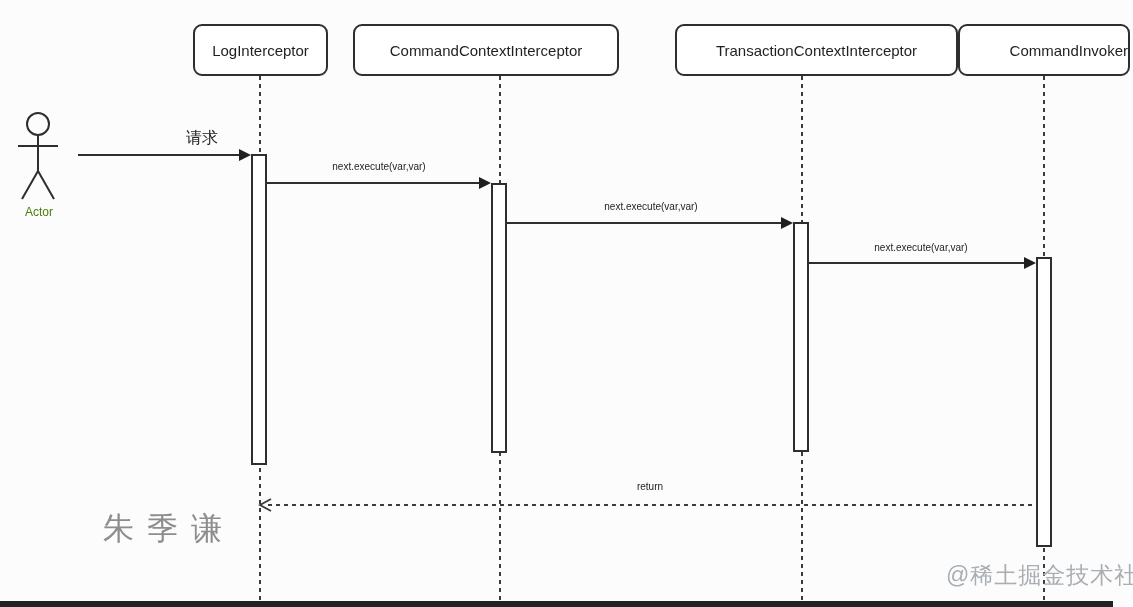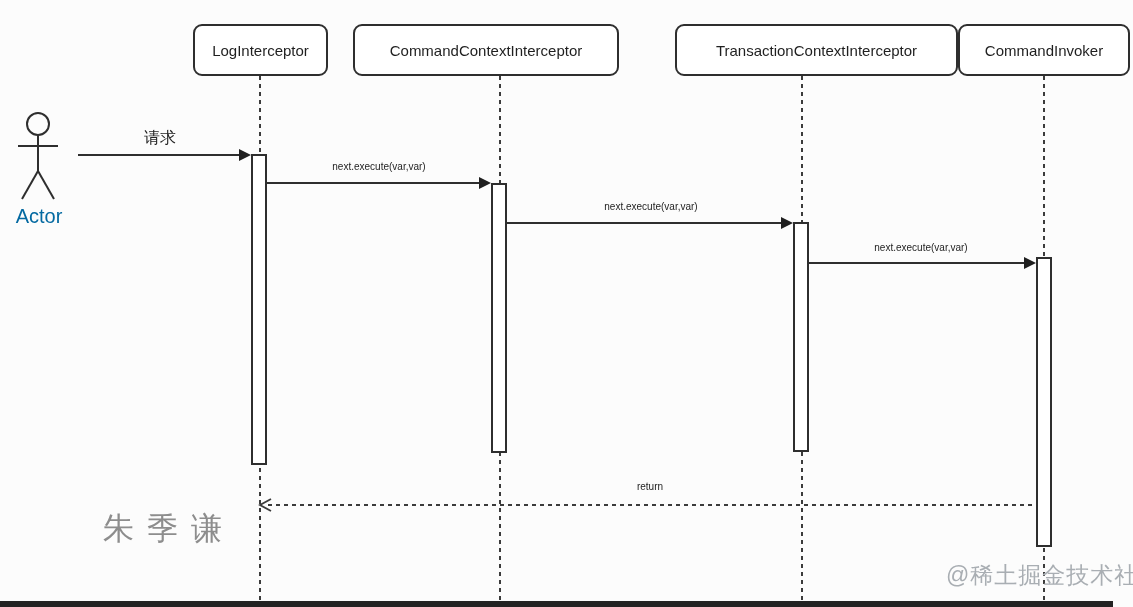--- a/index.html
+++ b/index.html
@@ -38,29 +38,29 @@
   .arrowhead{
     position:absolute;width:0;height:0;
     border-left:12px solid #1f1f1f;
     border-top:6px solid transparent;
     border-bottom:6px solid transparent;
   }
   .msg-label{
     position:absolute;transform:translateX(-50%);
     font-size:10px;white-space:nowrap;color:#242424;
   }
-  .msg-label.cjk{font-size:16px;}
+  .msg-label.cjk{font-size:16px;margin-left:42px;}
   
   .return-line{
     position:absolute;height:2px;
     background:repeating-linear-gradient(to right,#3b3b3b 0 4px,transparent 4px 8px);
   }
   .actor-label{
     position:absolute;transform:translateX(-50%);
-    font-size:20px;color:#0369a1;white-space:nowrap;
+    font-size:12px;color:#4d7c0f;white-space:nowrap;
   }
   .wm-author{
     position:absolute;left:82px;top:508px;
     font-size:31px;letter-spacing:13px;color:#8d8d8d;
     font-family:"DejaVu Serif","Liberation Serif",serif;
     white-space:nowrap;
     margin-left:21px;
   }
   .wm-community{
     position:absolute;left:946px;top:560px;
@@ -85,21 +85,21 @@
 
   <div class="participant" style="left:193px;width:135px;justify-content:center;">
     <span>LogInterceptor</span>
   </div>
   <div class="participant" style="left:353px;width:266px;">
     <span>CommandContextInterceptor</span>
   </div>
   <div class="participant" style="left:675px;width:283px;border-radius:9px;">
     <span>TransactionContextInterceptor</span>
   </div>
-  <div class="participant" style="left:958px;width:172px;">
+  <div class="participant" style="left:958px;width:172px;justify-content:flex-end;">
     <span>CommandInvoker</span>
   </div>
 
   <svg style="position:absolute;left:10px;top:108px;" width="60" height="96" viewBox="0 0 60 96">
     <circle cx="28" cy="16" r="11" fill="none" stroke="#2e2e2e" stroke-width="2"></circle>
     <line x1="28" y1="27" x2="28" y2="63" stroke="#2e2e2e" stroke-width="2"></line>
     <line x1="8" y1="38" x2="48" y2="38" stroke="#2e2e2e" stroke-width="2"></line>
     <line x1="28" y1="63" x2="12" y2="91" stroke="#2e2e2e" stroke-width="2"></line>
     <line x1="28" y1="63" x2="44" y2="91" stroke="#2e2e2e" stroke-width="2"></line>
   </svg>

